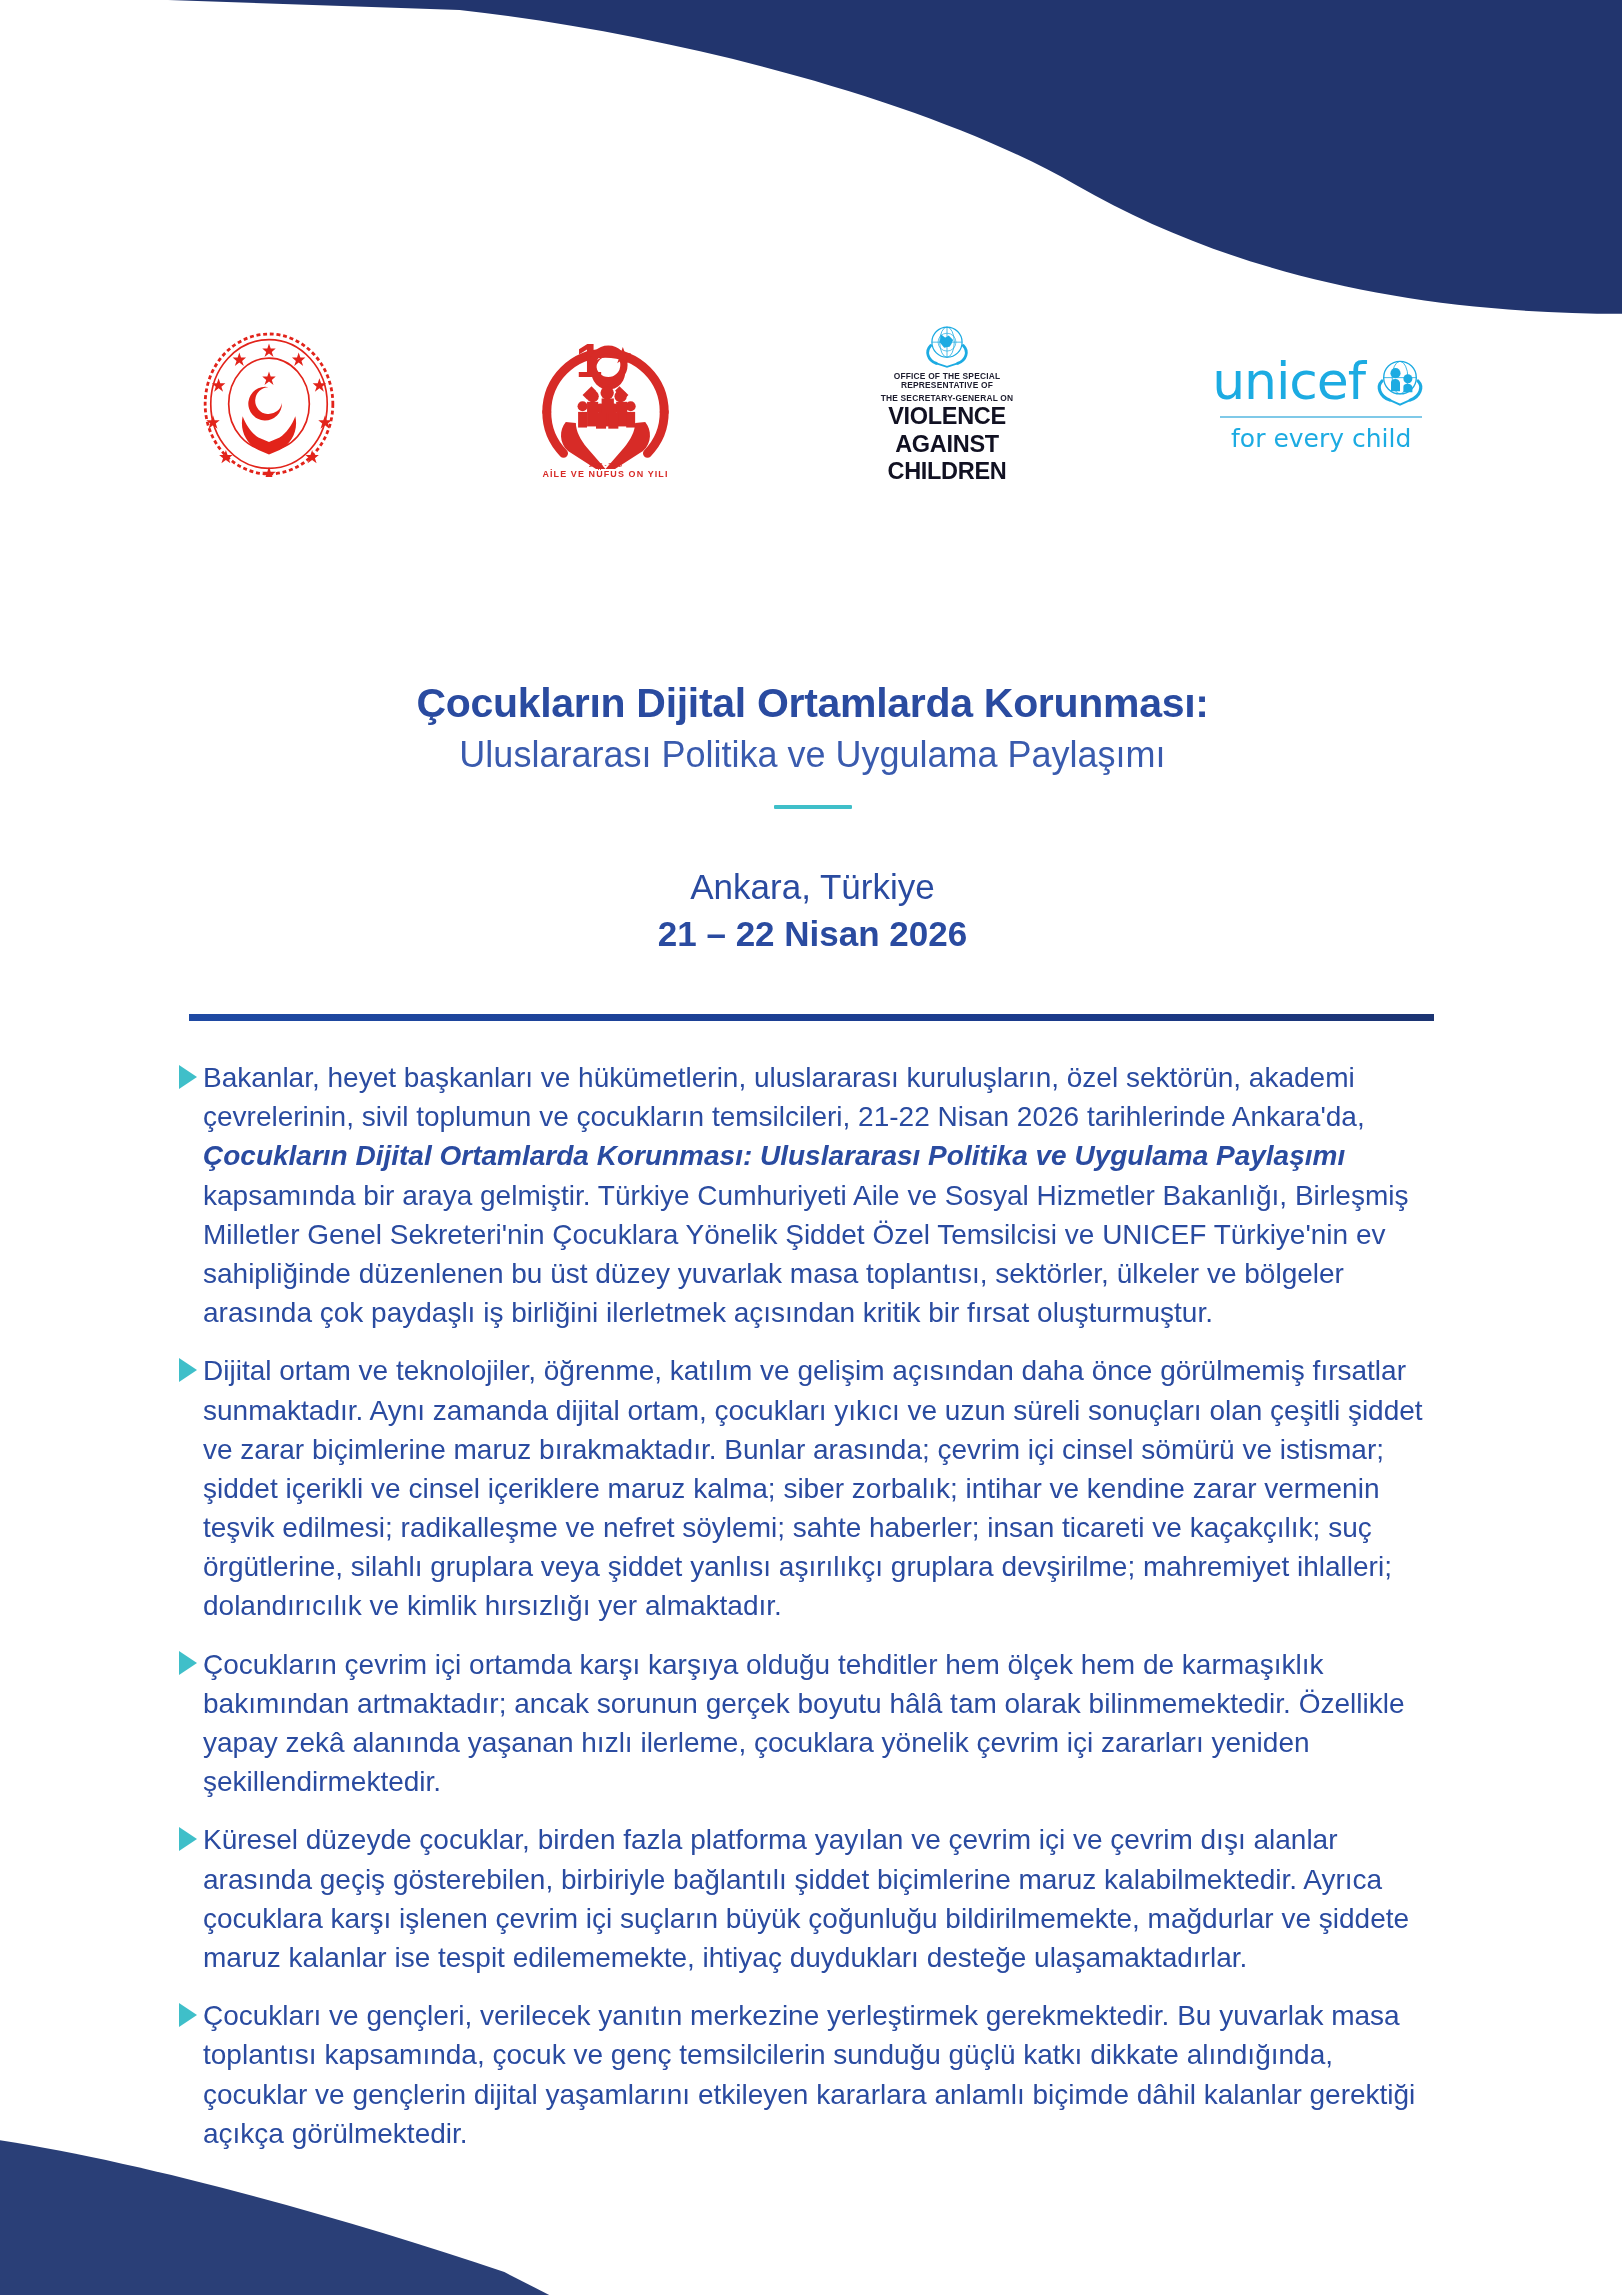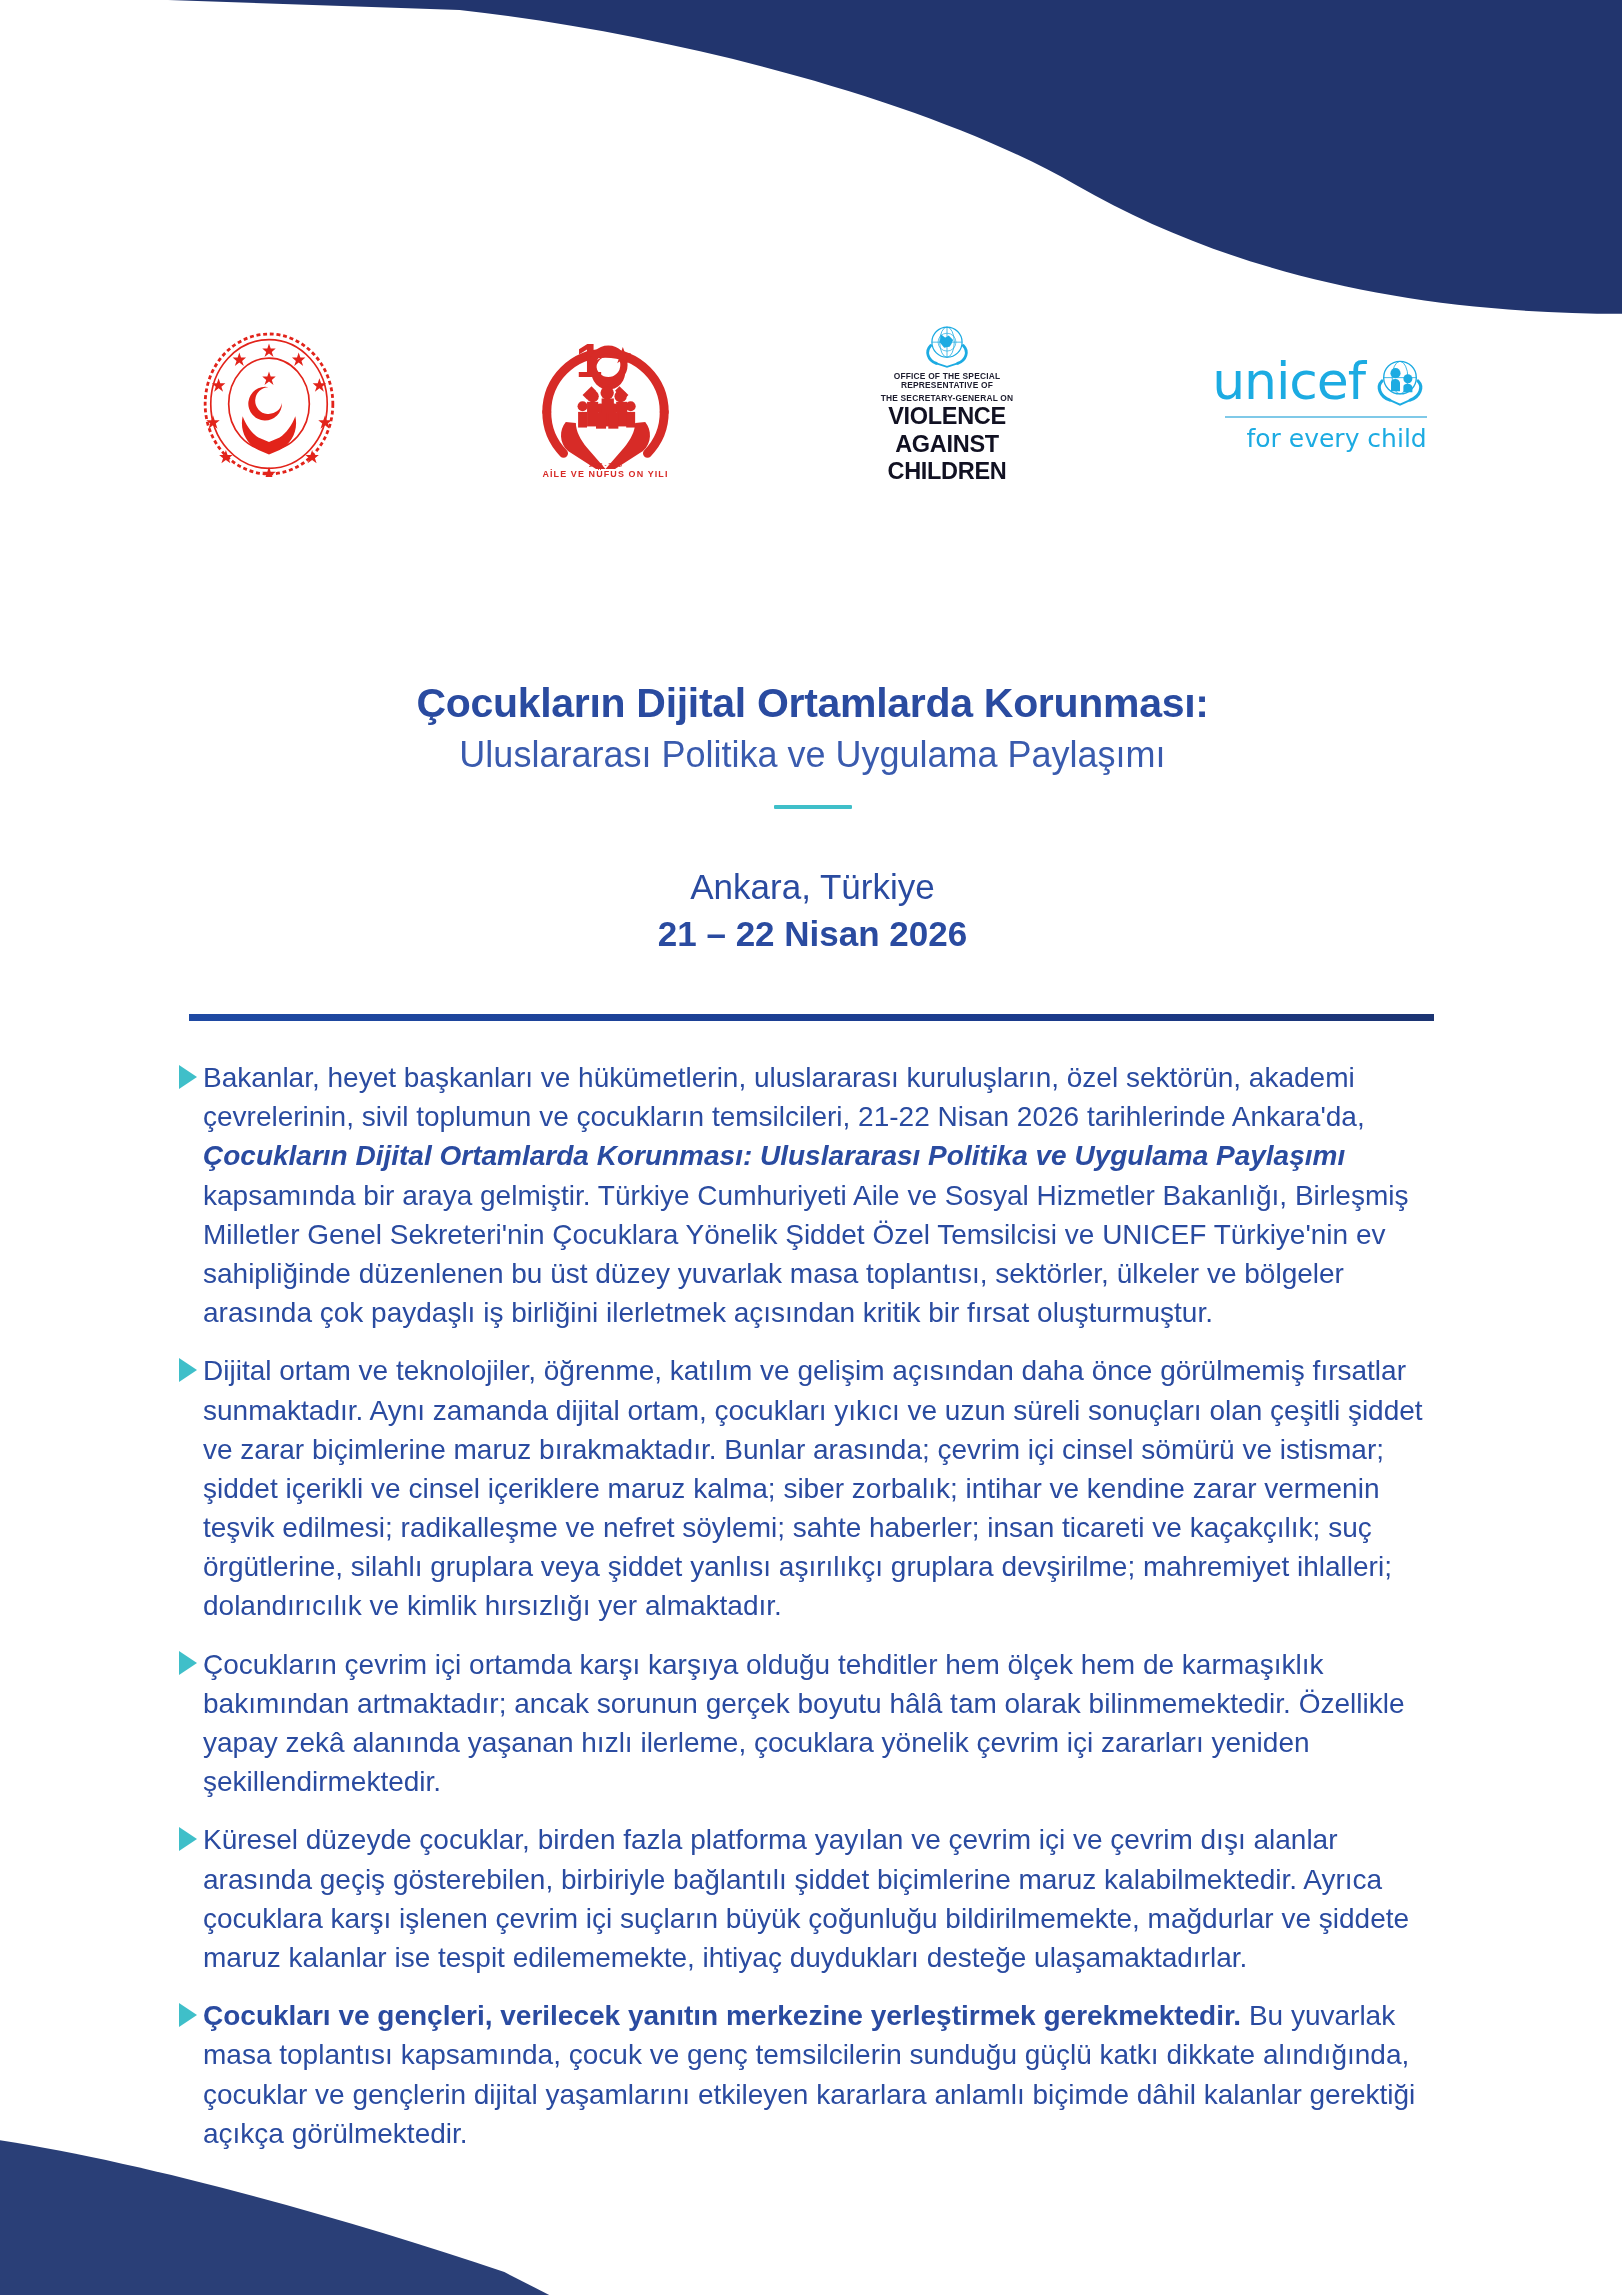--- a/index.html
+++ b/index.html
@@ -45,21 +45,21 @@
     justify-content: center;
   }
   .logo-1 { width: 168px; height: 157px; margin-left: 17px; }
   .logo-2 { width: 179px; height: 157px; margin-left: 163px; }
   .logo-3 { width: 168px; height: 157px; margin-left: 168px; }
   .logo-4 { width: 241px; height: 157px; margin-left: 168px; }
 
   .unicef-wrap {
     display: flex;
     flex-direction: column;
-    align-items: flex-end;
+    align-items: center;
   }
   .unicef-top {
     display: flex;
     align-items: center;
     gap: 7.8px;
   }
   .unicef-word {
     font-family: "DejaVu Sans", sans-serif;
     font-size: 52px;
     line-height: 0.9;
@@ -217,21 +217,21 @@
     color: #2A4BA0;
     font-size: 28px;
     line-height: 1.40;
     font-weight: 400;
     padding-right: 17px;
   }
   .bullet-text em {
     font-weight: 700;
   }
   .bullet-text strong {
-    font-weight: 700;
+    font-weight: 400;
   }
 </style>
 </head>
 <body>
 
 <div id="page">
 
   <svg class="deco-layer" viewBox="0 0 2896 4096" preserveAspectRatio="none">
 
     <path d="M 300 0 L 2896 0 L 2896 560 C 2500 560 2180 480 1920 330 C 1660 180 1200 60 820 18 L 300 0 Z" fill="#22356E"></path>

